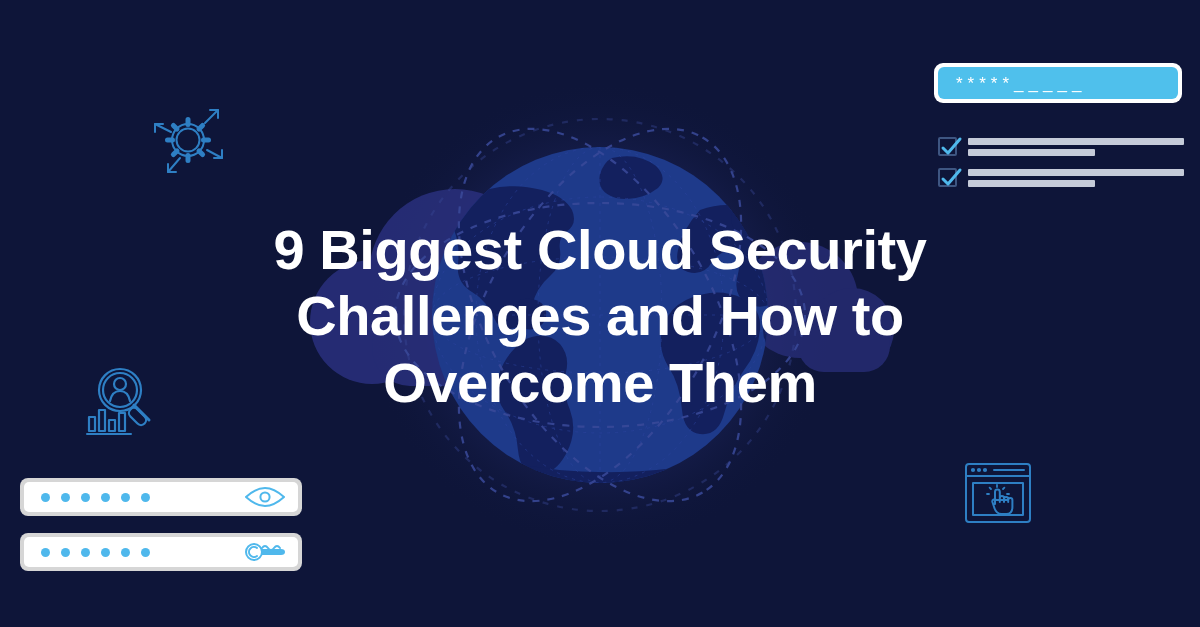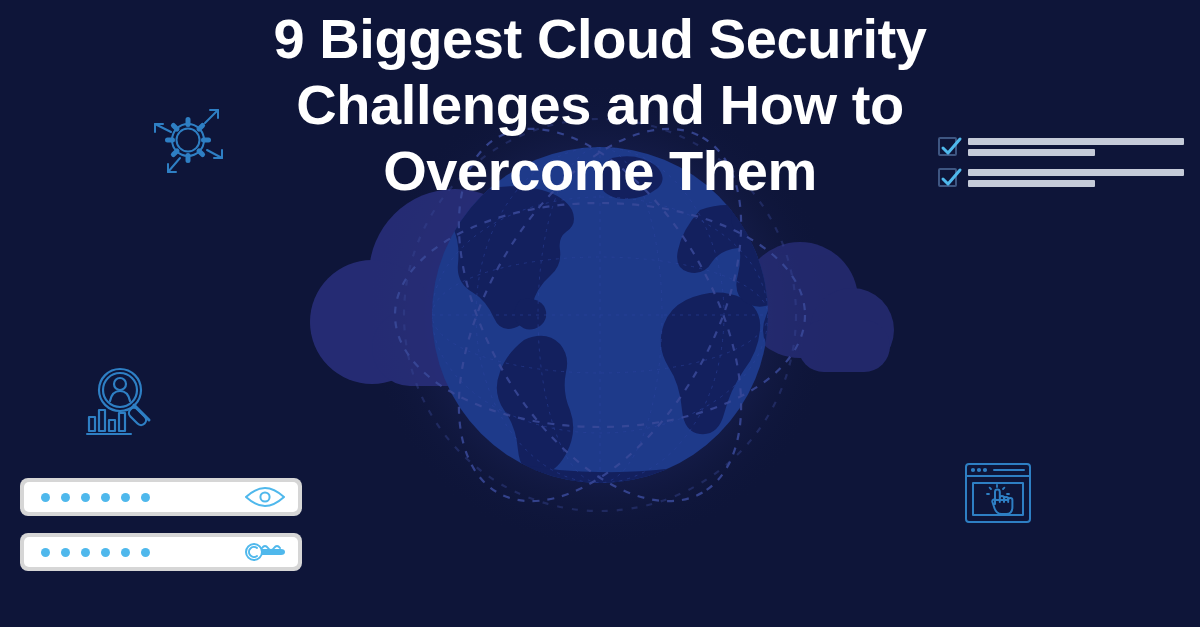--- a/index.html
+++ b/index.html
@@ -25,21 +25,21 @@
   }
 
   
   #hero {
     position: absolute;
     left: 0;
     top: 0;
     width: 1200px;
     height: 627px;
     display: flex;
-    align-items: flex-start;
+    align-items: center;
     justify-content: center;
     pointer-events: none;
   }
   #hero-title {
     width: 700px;
     text-align: center;
     color: #ffffff;
     font-family: "Liberation Sans", sans-serif;
     font-size: 56px;
     line-height: 1.18;
@@ -244,20 +244,25 @@
       <ellipse cx="600" cy="315" rx="205" ry="112" transform="rotate(-60 600 315)"></ellipse>
       <ellipse cx="600" cy="315" rx="205" ry="112" transform="rotate(60 600 315)"></ellipse>
       <ellipse cx="600" cy="315" rx="205" ry="112" transform="rotate(0 600 315)"></ellipse>
     </g>
   </svg>
 
   <div id="hero">
     <h1 id="hero-title">9 Biggest Cloud Security Challenges and How to Overcome Them</h1>
   </div>
 
+  <div id="masked-field">
+    <div id="masked-field-inner">
+      <span id="masked-field-value" title="Enter password">*****_____</span>
+    </div>
+  </div>
 
   <div id="checklist">
 
     <div class="check-row">
       <div class="check-box">
         <svg width="26" height="26" viewBox="0 0 26 26">
           <path d="M5 14 L10 19 L22 5" stroke="#4fb8ec" stroke-width="3" fill="none" stroke-linecap="round" stroke-linejoin="round"></path>
         </svg>
       </div>
       <div class="check-lines">

